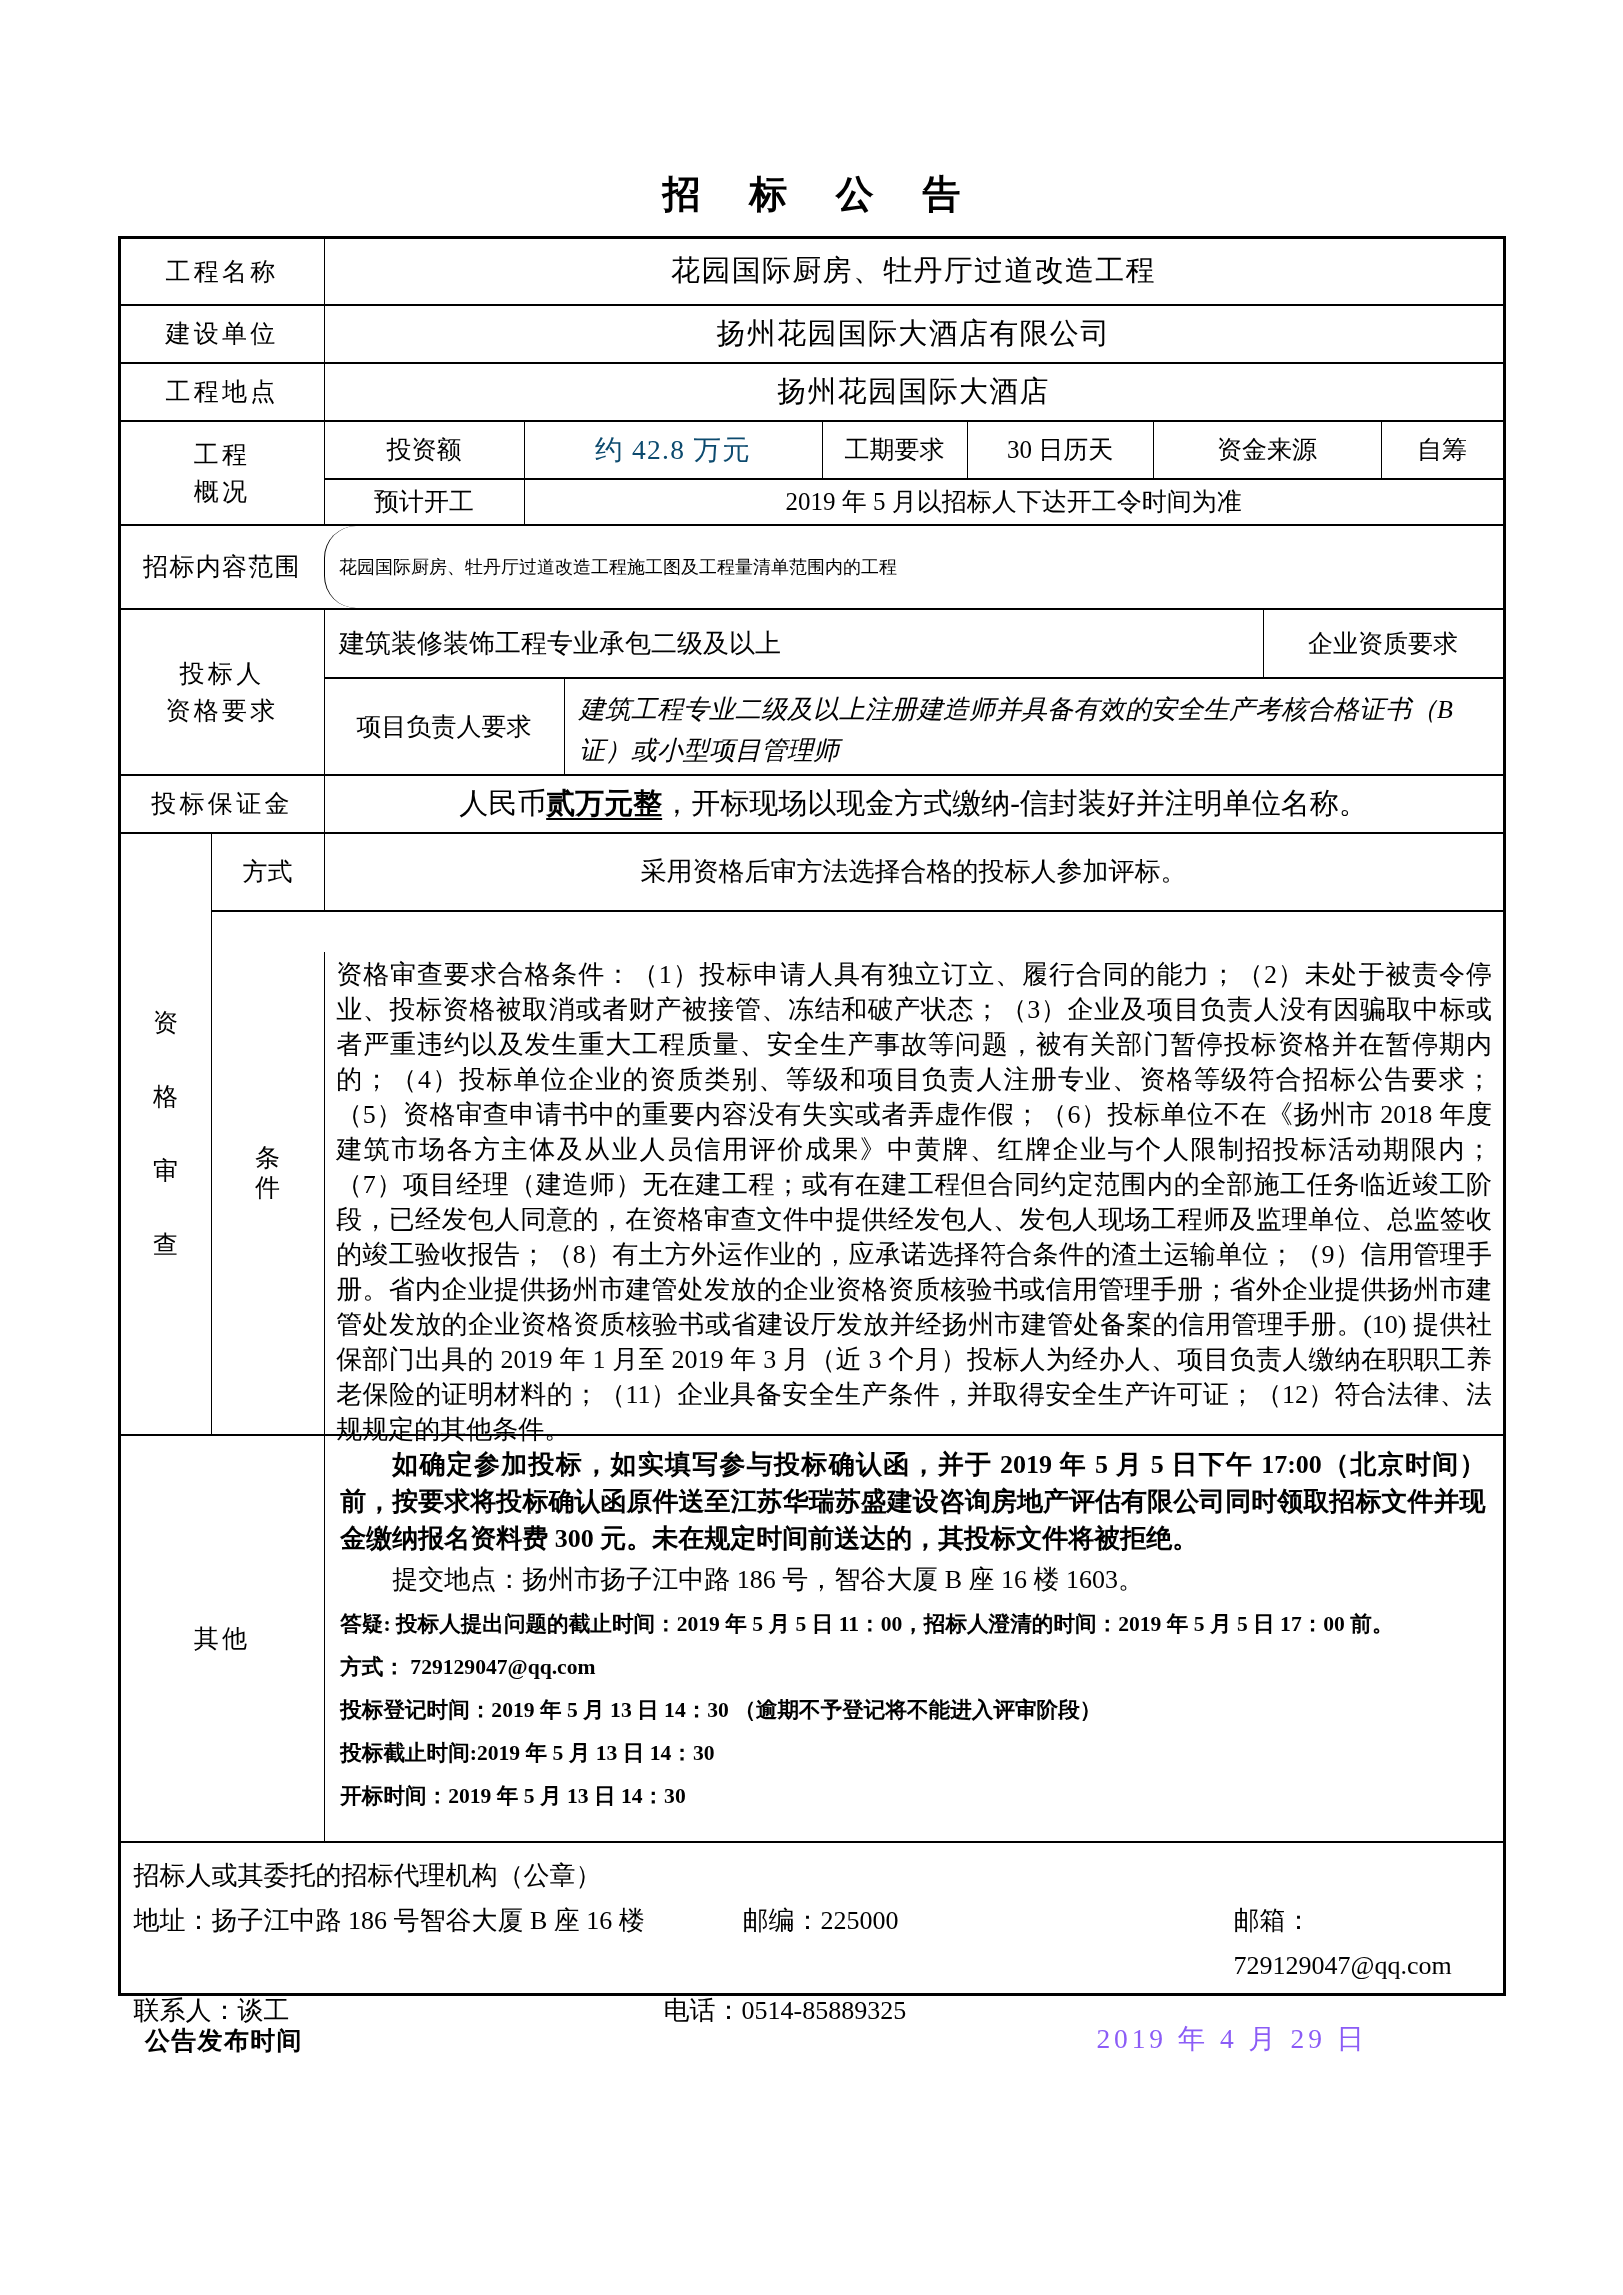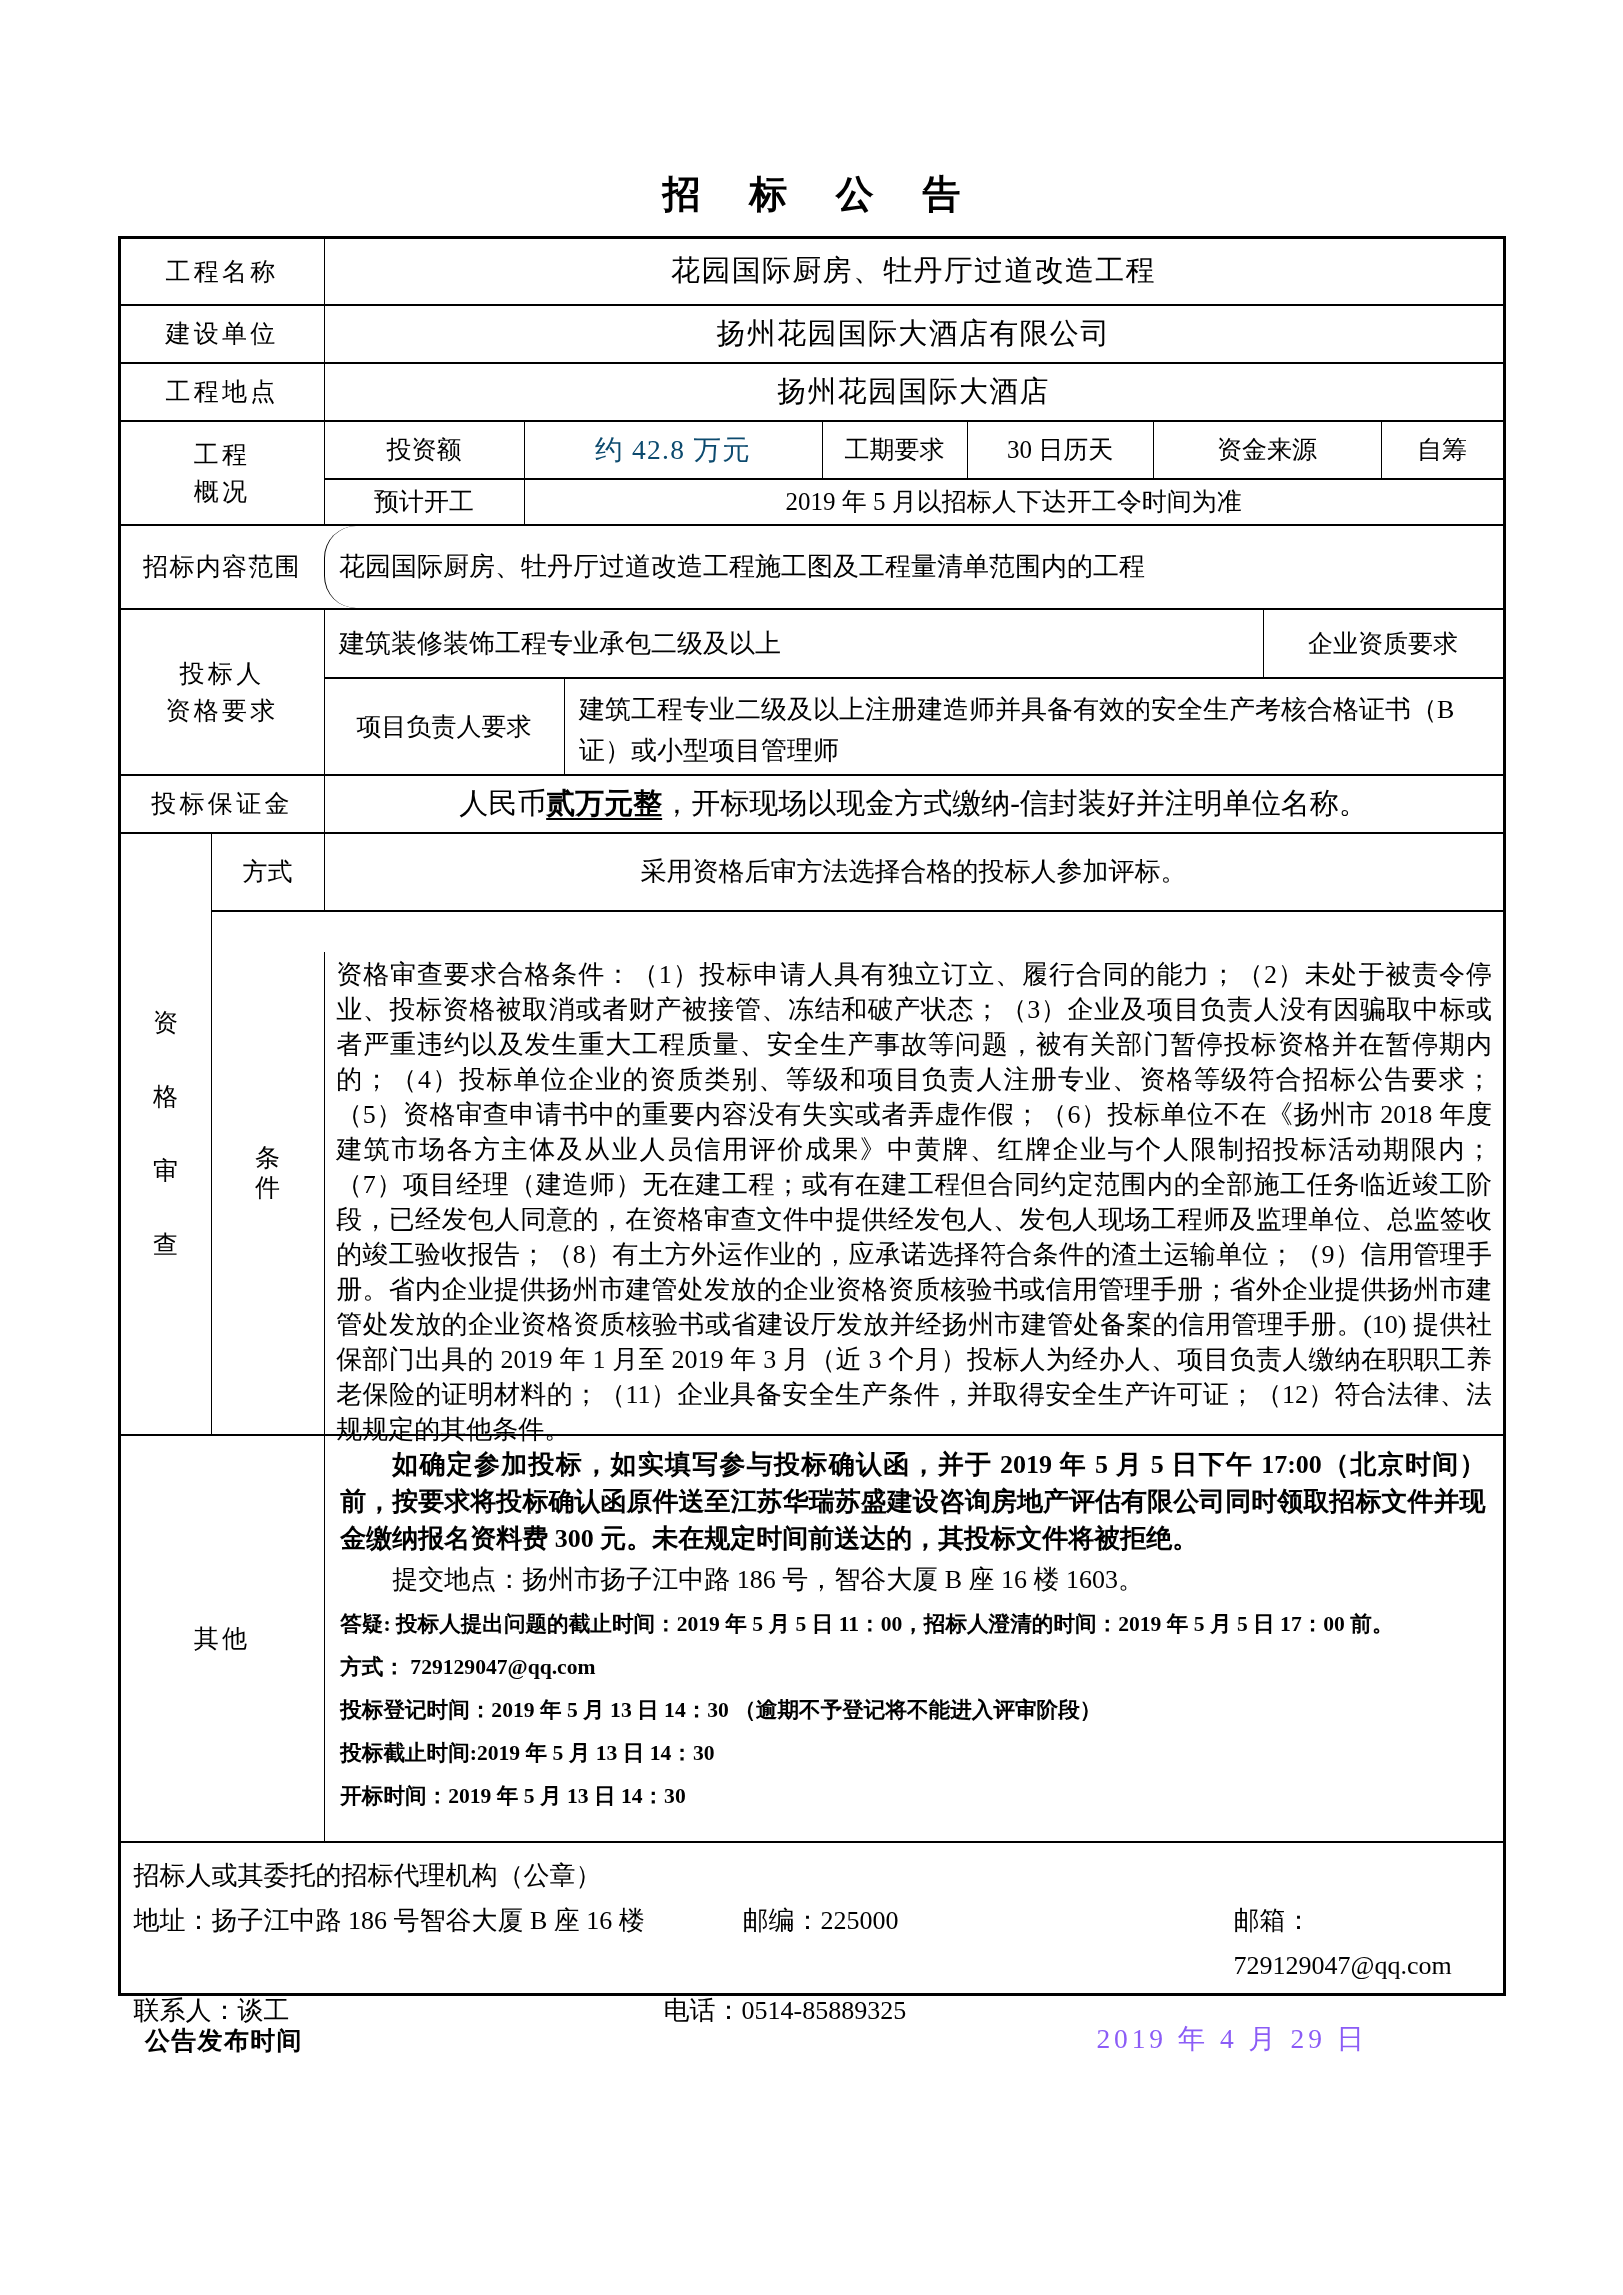--- a/index.html
+++ b/index.html
@@ -33,22 +33,22 @@
   .lab { width: 203px; flex: 0 0 203px; letter-spacing: 3.3px; text-align: center; flex-direction: column; line-height: 37px; }
   .lab-n { width: 90px; flex: 0 0 90px; }
   .sub-lab { width: 113px; flex: 0 0 113px; flex-direction: column; line-height: 31px; }
   .flex1 { flex: 1 1 auto; }
   .big-val { font-size: 29px; letter-spacing: 1.3px; }
   .red { color: #0c4a6e; font-size: 27.5px; letter-spacing: 1.3px; }
   .left { justify-content: flex-start; padding-left: 14.4px; }
   .f40 { font-size: 26px; }
   
   .block { display: block; border-left: 1.3px solid #000; flex: 1 1 auto; min-width: 0; }
-  .scope-cell { font-size: 26px; border-radius: 32px; }
-  .mgr-cell { display: block; padding: 10.5px 15.7px 0 14.4px; font-size: 26px; line-height: 41px; }
+  .scope-cell { font-size: 18px; border-radius: 32px; }
+  .mgr-cell { display: block; padding: 10.5px 15.7px 0 14.4px; font-size: 26px; line-height: 41px; font-style: italic; }
   .bond-cell { font-size: 29px; }
   .bond-amt { font-weight: bold; text-decoration: underline; text-underline-offset: 5.2px; }
   .cond-cell { padding: 5.2px 10.5px 0 11.8px; font-size: 26px; line-height: 35px; text-align: justify; margin-top: 40px; }
   .vstack { display: flex; flex-direction: column; align-items: center; gap: 41px; font-size: 25px; }
   .vstack2 { display: flex; flex-direction: column; align-items: center; gap: 1.3px; font-size: 25px; line-height: 29px; }
   .other-cell { padding: 10.5px 17px 0 15.7px; }
   .p-big { margin: 0 0 3.9px 0; font-size: 26px; line-height: 37px; font-weight: bold; text-align: justify; text-indent: 52px; }
   .p-loc { margin: 0 0 10.5px 0; font-size: 26px; line-height: 37px; text-indent: 52px; }
   .p-sm  { margin: 0 0 13px 0; font-size: 21.6px; line-height: 30px; font-weight: bold; text-align: justify; }
   .agency-cell { padding: 10.5px 15.7px 0 13px; font-size: 26px; line-height: 45px; }

